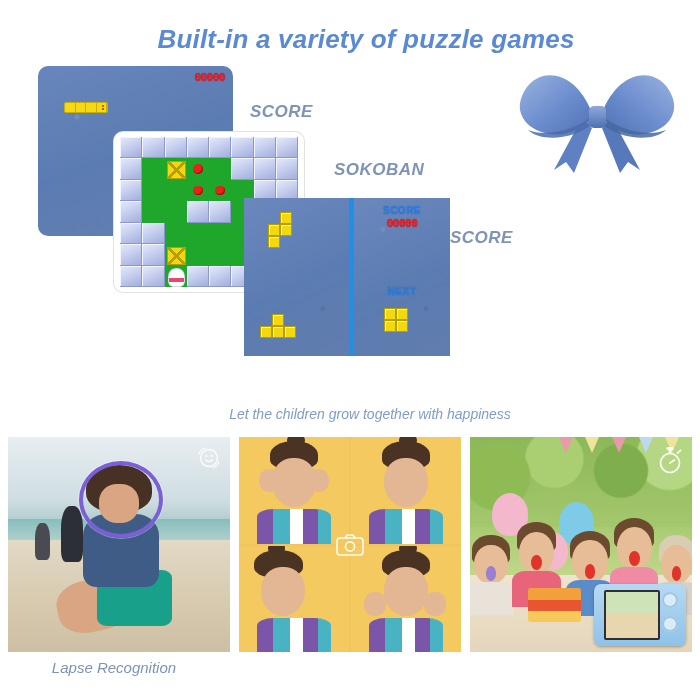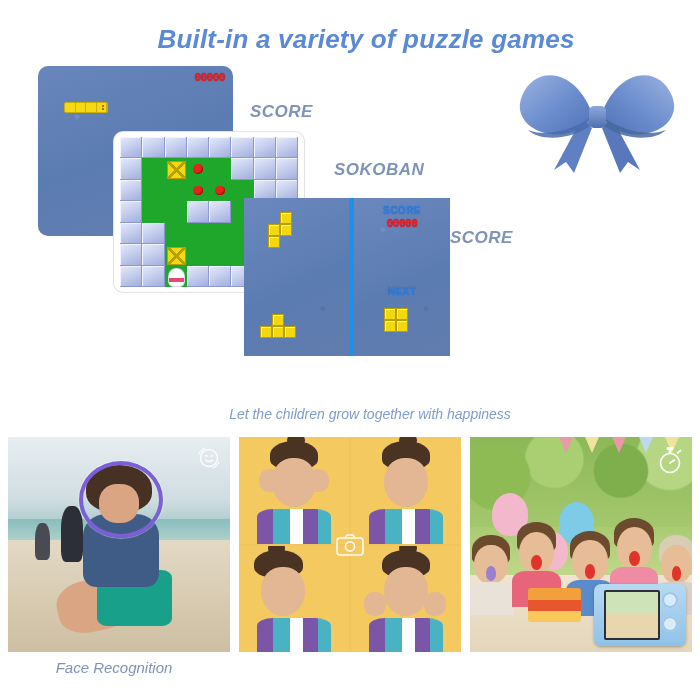--- a/index.html
+++ b/index.html
@@ -567,14 +567,14 @@
       </svg>
 
       <div id="mini-camera">
         <div id="mini-camera-screen"></div>
         <div class="mc-btn" style="top:8px;"></div>
         <div class="mc-btn" style="top:32px;"></div>
       </div>
     </div>
   </div>
 
-  <div class="photo-caption" id="caption-face">Face Recognition</div>
+  <div class="photo-caption" id="caption-face">Lapse Recognition</div>
 </div>
 
 </body></html>

